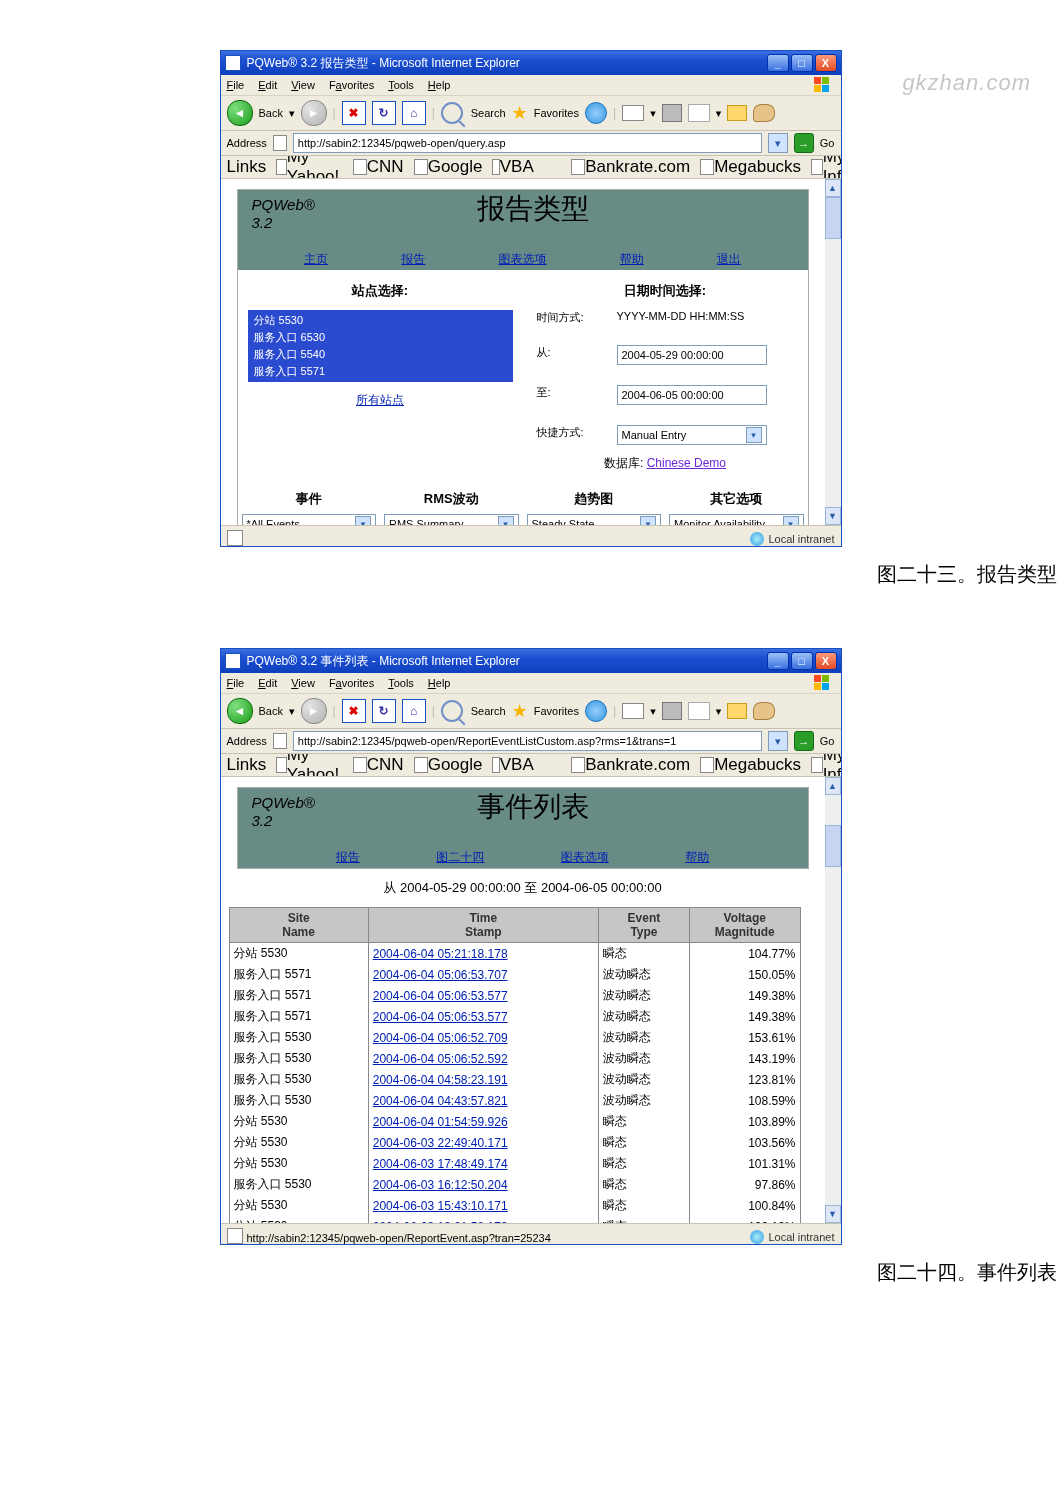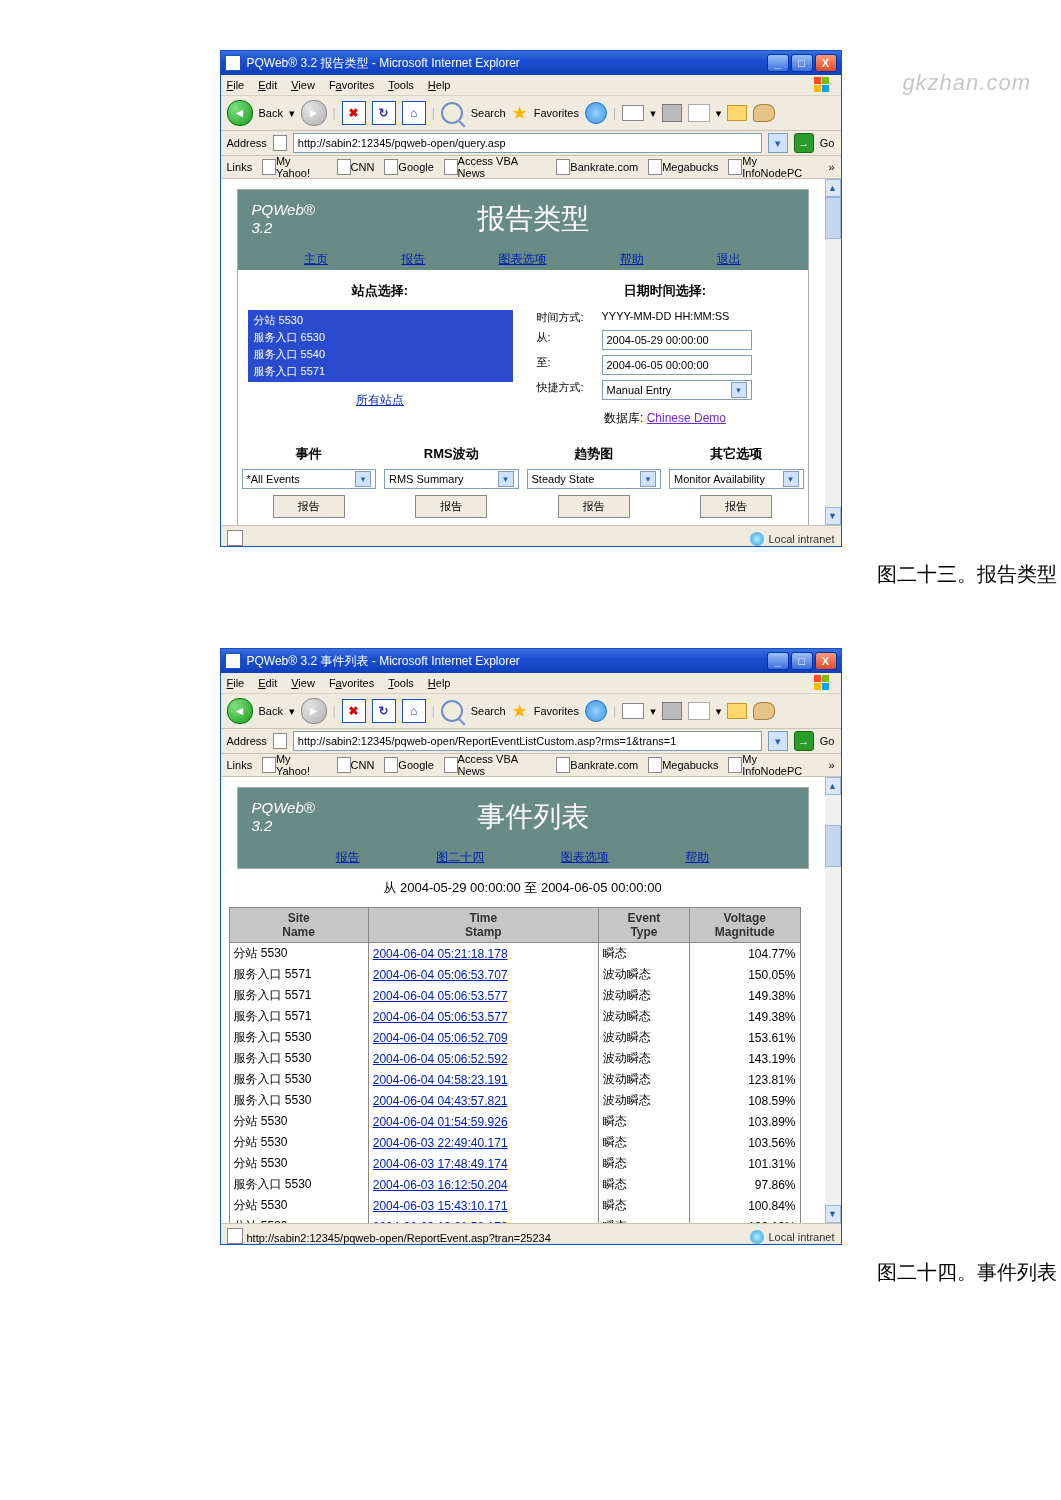--- a/index.html
+++ b/index.html
@@ -40,46 +40,46 @@
   .print-icon{width:18px;height:16px;background:#bbb;border:1px solid #777}
   .edit-icon{width:20px;height:16px;background:#fff;border:1px solid #aaa}
   .folder-icon{width:18px;height:14px;background:#ffd76b;border:1px solid #c59b20}
   .palette-icon{width:20px;height:16px;background:#e6c388;border:1px solid #a78040;border-radius:40% 40% 40% 20%}
 
   .addressbar{height:24px;display:flex;align-items:center;padding:0 6px;gap:6px;background:#efebde;border-bottom:1px solid #c7c2b4;font-size:11px}
   .addressbar input{flex:1;height:18px;border:1px solid #7f9db9;background:#fff;font-size:11px;padding:0 4px}
   .addr-dd{width:18px;height:18px;background:#cfe3ff;border:1px solid #7f9db9;display:flex;align-items:center;justify-content:center;color:#2a5ca8}
   .go-btn{width:18px;height:18px;background:#2a9c2a;border:1px solid #166a16;border-radius:3px;color:#fff;display:flex;align-items:center;justify-content:center}
 
-  .linksbar{height:22px;display:flex;align-items:center;padding:0 6px;gap:10px;background:#efebde;border-bottom:1px solid #c7c2b4;font-size:11px;overflow:hidden}
+  .linksbar{height:22px;display:flex;align-items:center;padding:0 6px;gap:10px;background:#efebde;border-bottom:1px solid #c7c2b4;font-size:17px;overflow:hidden}
   .linksbar .linkitem{display:flex;align-items:center;gap:0}
   .page-icon{width:12px;height:14px;background:#fff;border:1px solid #888}
 
   .content-scroll{height:346px;display:flex;background:#fff}
   .content-scroll.tall{height:446px}
   .content-main{flex:1;overflow:hidden}
   .scrollbar{width:16px;background:#efebde;display:flex;flex-direction:column}
   .sb-btn{height:16px;background:#dce6f6;border:1px solid #9ab3db;display:flex;align-items:center;justify-content:center;color:#2a5ca8;font-size:9px}
   .sb-track{flex:1;background:#efefef}
   .sb-thumb{height:40px;background:#c6d6f0;border:1px solid #9ab3db}
 
   .pq-box{margin:10px 16px;border:1px solid #aaa;background:#fff}
-  .pq-header{height:58px;background:#698b86;color:#ffffff;display:flex;align-items:center}
+  .pq-header{height:58px;background:#698b86;color:#000000;display:flex;}
   .pq-brand{padding:6px 14px;font-style:italic;font-size:15px;line-height:1.2}
   .pq-title{flex:1;font-family:"SimSun",serif;font-size:28px;text-align:center;padding-right:70px}
   .pq-nav{height:22px;background:#698b86;display:flex;align-items:center;justify-content:space-around;padding:0 30px}
   .pq-nav a{color:#0020b5;text-decoration:underline;font-size:12px}
 
   .two-col{display:flex}
   .col{flex:1;padding:6px 0;text-align:center}
   .col-head{font-weight:bold;padding:6px 0;font-size:13px}
   .site-list{margin:4px 10px;background:#2a4ad0;color:#fff;font-size:11px;text-align:left;padding:2px}
   .site-list div{padding:1px 4px}
   .all-sites{color:#0020b5;text-decoration:underline;font-size:12px;display:inline-block;margin:6px 0}
-  .dategrid{display:grid;grid-template-columns:60px 150px;gap:5px;font-size:11px;text-align:left;padding:4px 0 4px 14px}
+  .dategrid{display:grid;grid-template-columns:60px 150px;gap:20px;font-size:11px;text-align:left;padding:4px 0 4px 14px}
   .datein{border:1px solid #7f9db9;background:#fff;height:18px;padding:0 4px;font-size:11px}
   .select-box{border:1px solid #7f9db9;background:#fff;height:18px;display:flex;align-items:center;padding:0 4px;font-size:11px}
   .select-box .dd{margin-left:auto;background:#cfe3ff;border:1px solid #7f9db9;width:14px;height:14px;display:flex;align-items:center;justify-content:center;color:#2a5ca8;font-size:9px}
   .db-line{font-size:12px;padding:6px 0}
   .db-line a{color:#6d28d9;text-decoration:underline}
 
   .four-col{display:flex;text-align:center}
   .four-col .fc{flex:1;padding:6px 4px}
   .fc-head{font-weight:bold;padding-bottom:6px;font-size:13px}
   .fc-sel{margin:0 auto 6px auto;max-width:130px}

